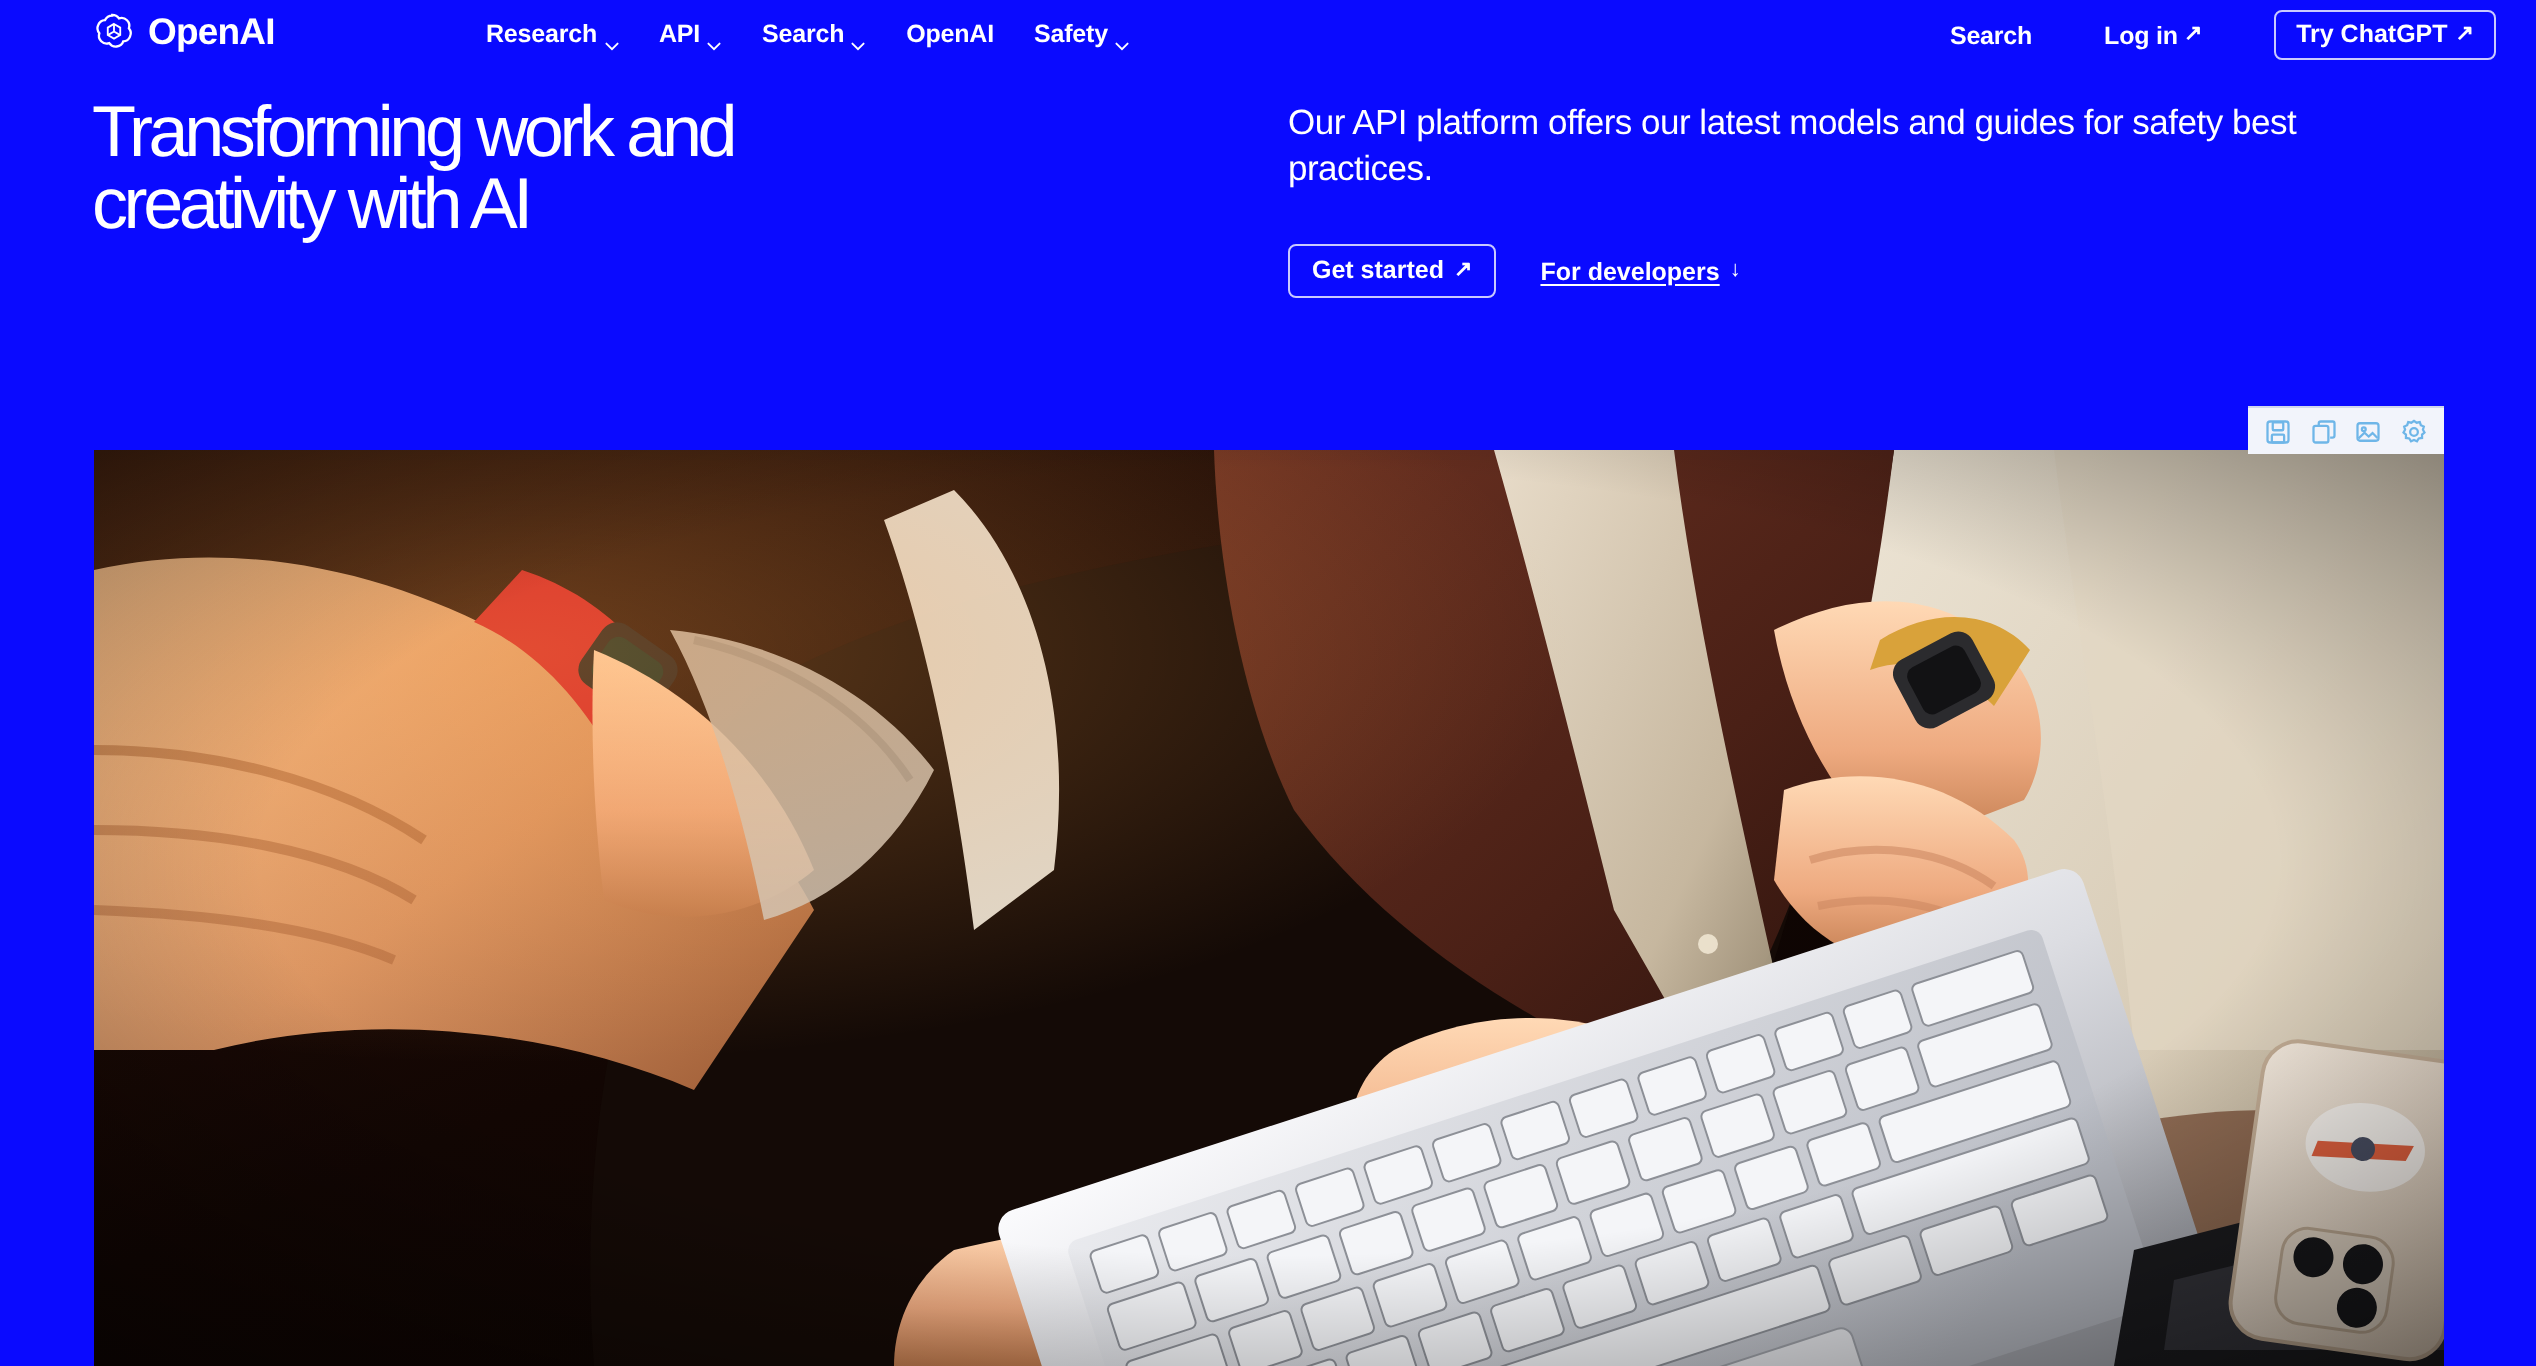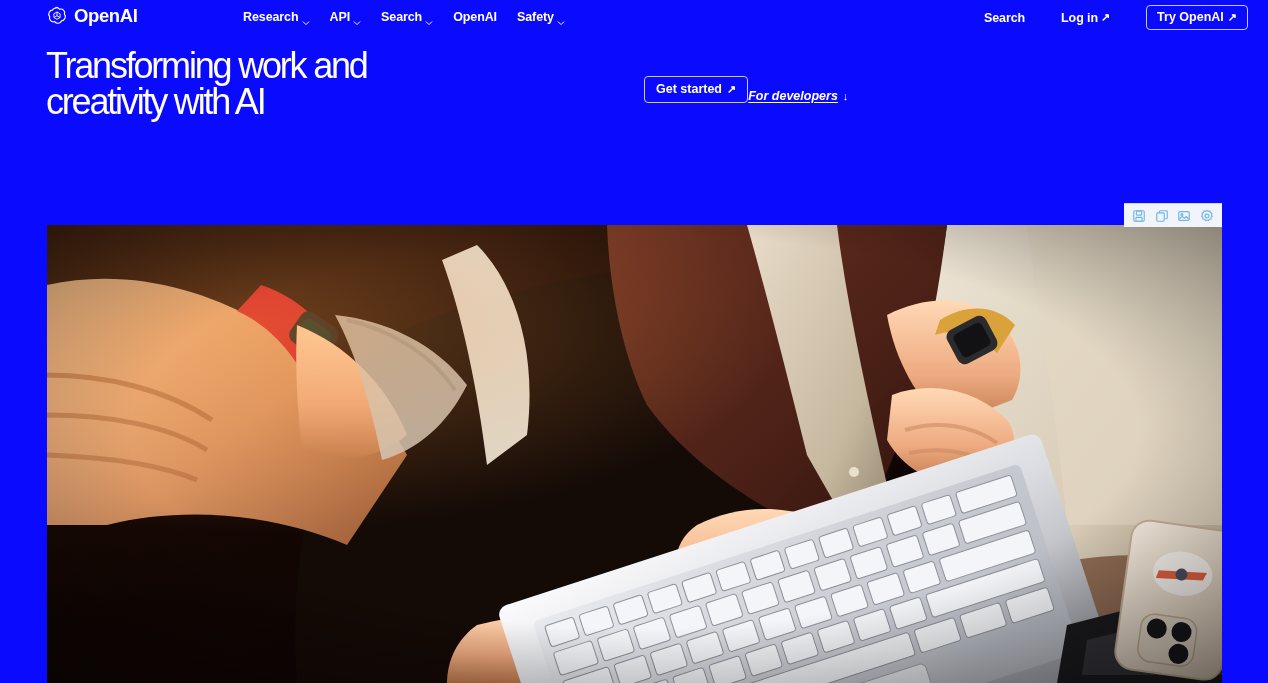--- a/index.html
+++ b/index.html
@@ -66,35 +66,35 @@
     letter-spacing:-2.2px;
     white-space:pre-line;
   }
 
   .hero-right { position:absolute; left:644px; top:10px; width:580px; }
   .hero-desc {
     color:#ffffff; font-size:17.5px; font-weight:400;
     line-height:1.32; letter-spacing:-0.25px; max-width:570px;
   }
   .hero-actions {
-    margin-top:26px; display:flex; align-items:flex-end; 
+    margin-top:26px; display:flex; align-items:center; gap:22px;
   }
   .btn-hero {
     border:1px solid #c9c9ff; border-radius:4px;
     padding:5px 11px 6px 11px;
     color:#ffffff; font-size:12.5px; font-weight:700;
     text-decoration:none; display:inline-flex; align-items:center; gap:5px;
     white-space:nowrap;
   }
   .link-underline {
     color:#ffffff; font-size:12.5px; font-weight:700;
     text-decoration:none; display:inline-flex; align-items:center; gap:5px;
     white-space:nowrap;
   }
-  .link-underline .lbl { text-decoration:underline; text-underline-offset:2px;font-style:italic; }
+  .link-underline .lbl { text-decoration:underline; text-underline-offset:2px; }
 
   
   .media-wrap {
     position:absolute; left:47px; top:225px;
     width:1175px; height:458px;
     overflow:hidden;
   }
   .photo { position:absolute; inset:0; overflow:hidden; background:#150804; }
   .photo svg { display:block; width:100%; height:100%; }
 
@@ -177,33 +177,34 @@
 
     <div class="nav-right">
       <a class="nav-link" href="#">
         <span>Search</span>
       </a>
       <a class="nav-link" href="#">
         <span>Log in</span>
         <span class="arrow-ne">↗</span>
       </a>
       <a class="btn-outline" href="#">
-        <span>Try OpenAI</span>
+        <span>Try ChatGPT</span>
         <span class="arrow-ne">↗</span>
       </a>
     </div>
 
   </nav>
 
   <section class="hero">
 
     <h1 class="headline">Transforming work and
 creativity with AI</h1>
 
     <div class="hero-right">
+      <p class="hero-desc">Our API platform offers our latest models and guides for safety best practices.</p>
 
       <div class="hero-actions">
         <a class="btn-hero" href="#">
           <span>Get started</span>
           <span class="arrow-ne">↗</span>
         </a>
         <a class="link-underline" href="#">
           <span class="lbl">For developers</span>
           <span class="arrow-ne">↓</span>
         </a>

